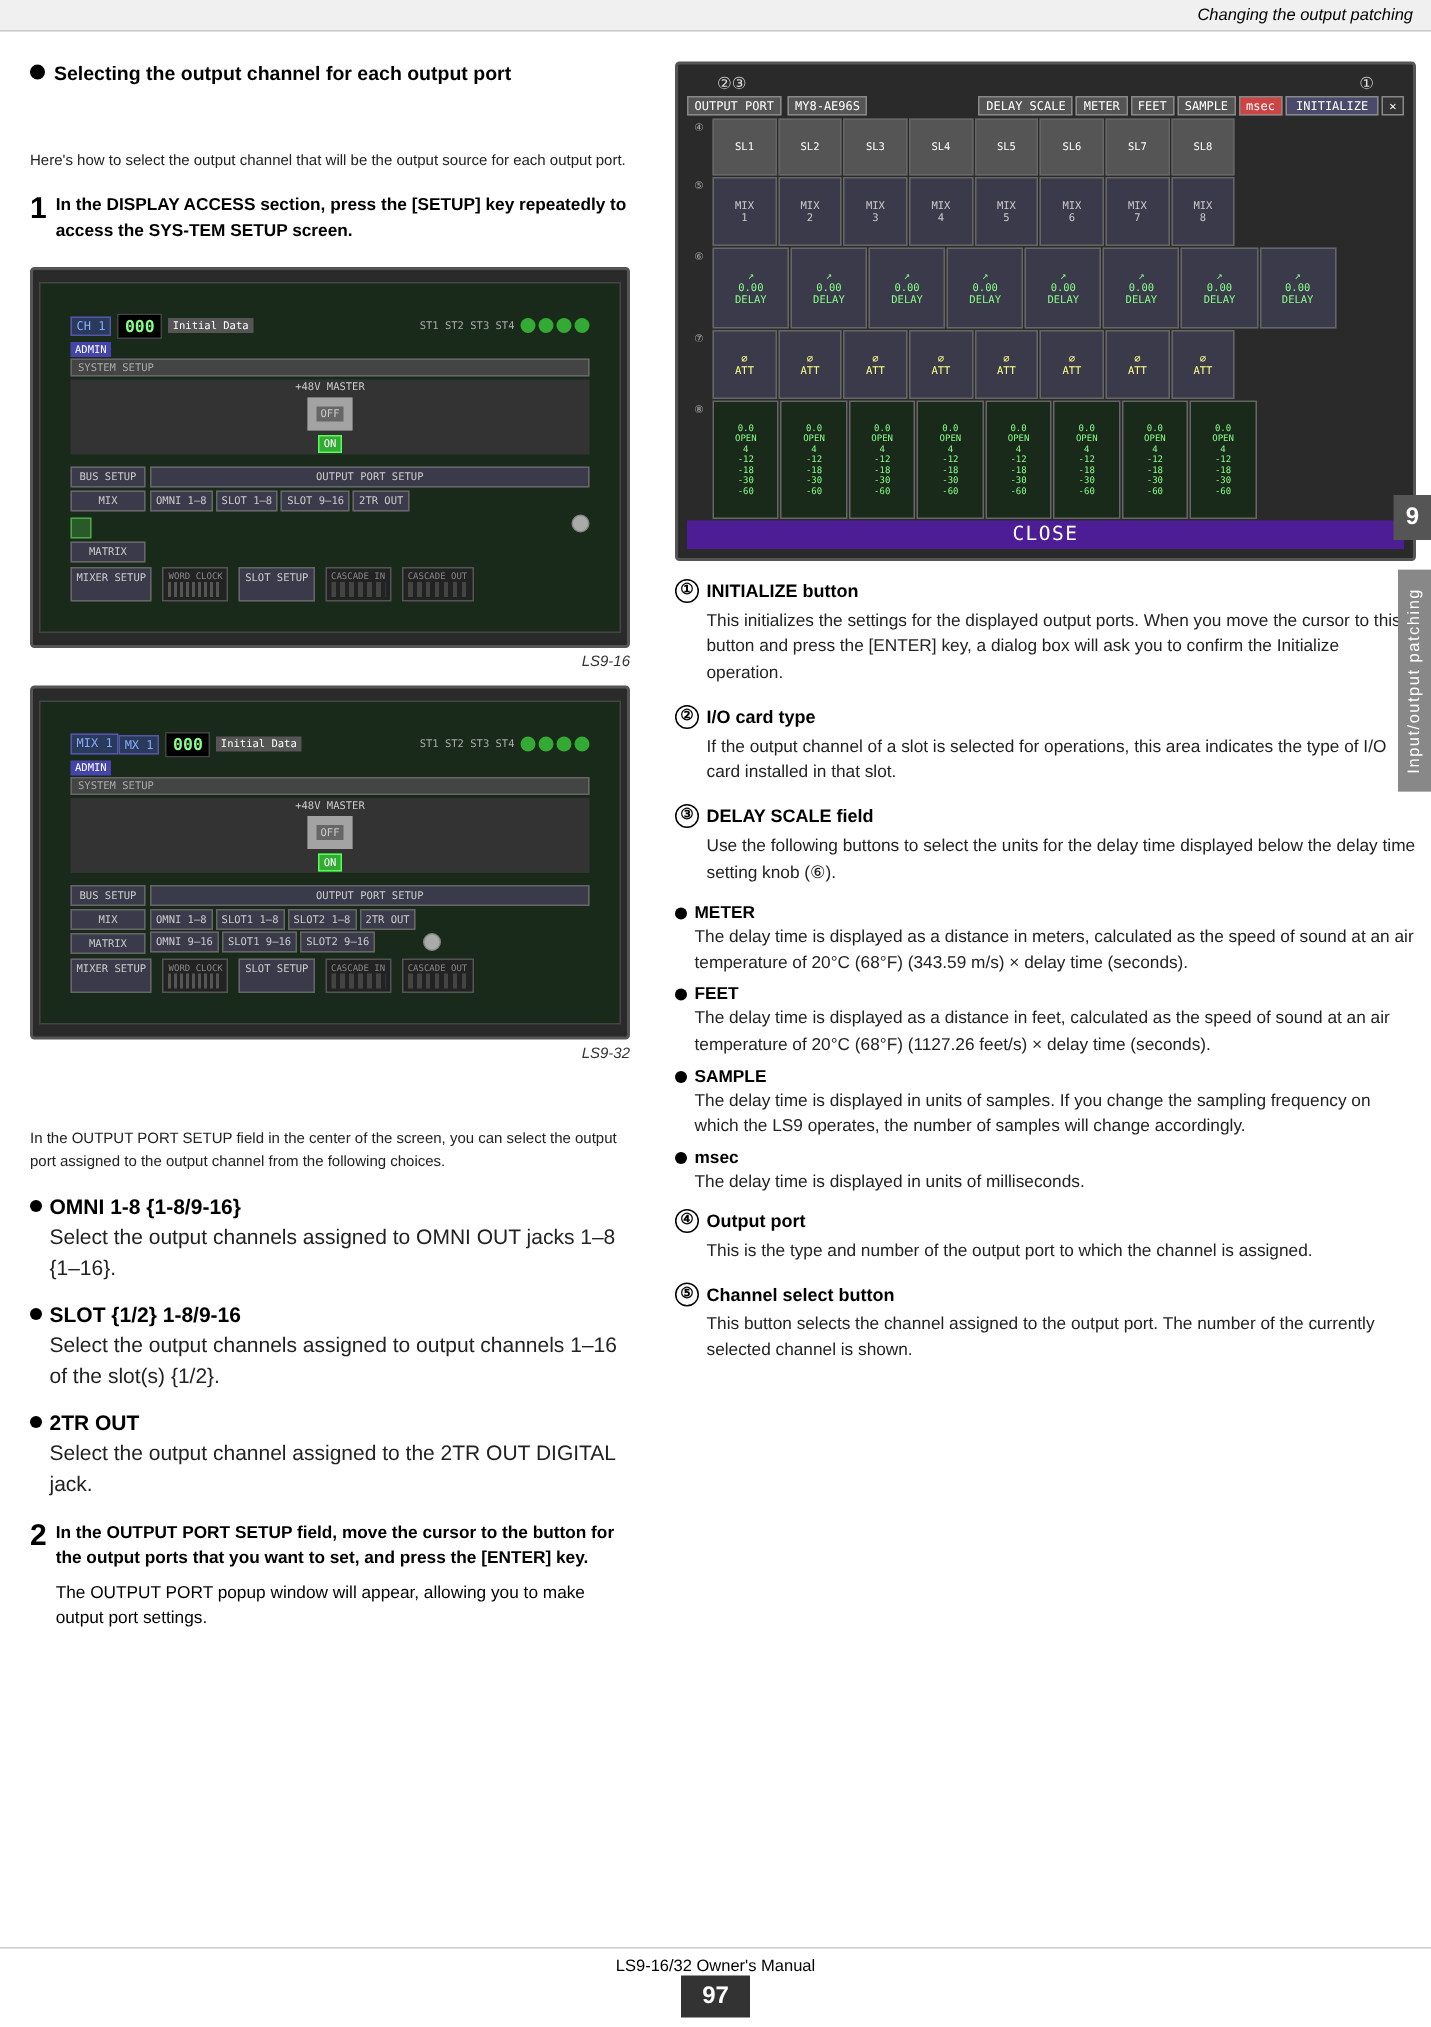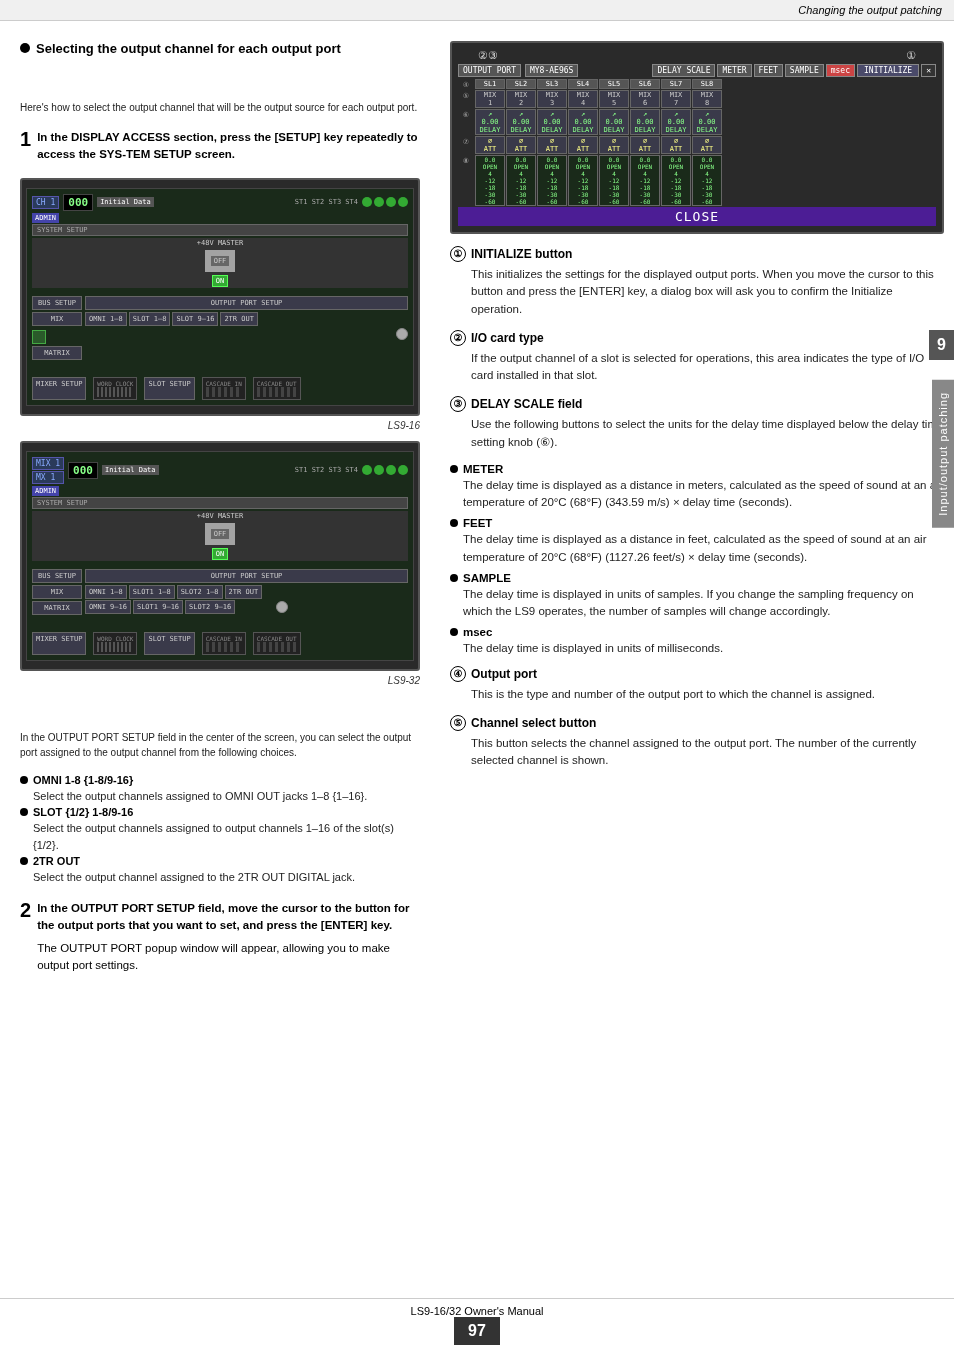--- a/index.html
+++ b/index.html
@@ -101,22 +101,22 @@
     .device-label {
       text-align: right;
       font-size: 10px;
       color: #333;
       margin-bottom: 8px;
       font-style: italic;
     }
 
     
     .bullet-list-item {
-      margin: 2px 0;
-      font-size: 11px;
+      margin: 12px 0;
+      font-size: 14px;
     }
     .bullet-list-item .item-heading {
       font-weight: bold;
       display: flex;
       align-items: center;
       gap: 5px;
       margin-bottom: 2px;
     }
     .bullet-list-item .item-heading .dot {
       width: 8px;
@@ -171,21 +171,21 @@
       border: 1px solid #888;
       color: #fff;
       padding: 1px 6px;
       font-size: 8px;
     }
     .diag-ch-cell {
       background: #3a3a4a;
       border: 1px solid #666;
       color: #ccc;
       font-size: 7px;
-      padding: 0;
+      padding: 14px;
       text-align: center;
       min-width: 30px;
     }
     .diag-ch-cell.header-cell {
       background: #555;
       color: #fff;
     }
 
     .close-bar {
       background: #4c1d95;
@@ -253,21 +253,21 @@
       font-size: 10px;
       font-weight: bold;
       flex-shrink: 0;
       line-height: 1;
     }
 
     
     .dev-screen {
       background: #1a2a1a;
       border: 1px solid #444;
-      padding: 5px;
+      padding: 20px;
       margin: 4px 0;
     }
     .dev-top-row {
       display: flex;
       align-items: center;
       gap: 4px;
       margin-bottom: 2px;
     }
     .ch-indicator {
       background: #2a3a5a;
@@ -353,21 +353,21 @@
       display: inline-block;
       width: 12px;
       height: 12px;
       border-radius: 50%;
       background: #aaa;
       border: 1px solid #888;
     }
     .mixer-setup-section {
       display: flex;
       gap: 7px;
-      margin-top: 17px;
+      margin-top: 3px;
     }
     .waveform-box {
       background: #222;
       border: 1px solid #555;
       padding: 2px 3px;
       font-size: 6px;
       color: #888;
     }
 
   </style>
@@ -456,21 +456,21 @@
             <div style="height:10px;background:repeating-linear-gradient(90deg,#444 0px,#444 3px,#222 3px,#222 6px)"></div>
           </div>
         </div>
       </div>
     </div>
     <div class="device-label">LS9-16</div>
 
     <div class="device-screenshot">
       <div class="dev-screen">
         <div class="dev-top-row">
-          <div style="display:flex;flex-direction:column">
+          <div style="display:flex;flex-direction:row">
             <span class="ch-indicator">MIX 1</span>
             <span class="ch-indicator" style="margin-top:1px">MX 1</span>
           </div>
           <span class="num-display">000</span>
           <span class="data-label">Initial Data</span>
           <span style="flex:1"></span>
           <span style="font-size:7px;color:#aaa">ST1 ST2 ST3 ST4</span>
           <div class="st-indicators">
             <span class="st-dot"></span>
             <span class="st-dot"></span>

